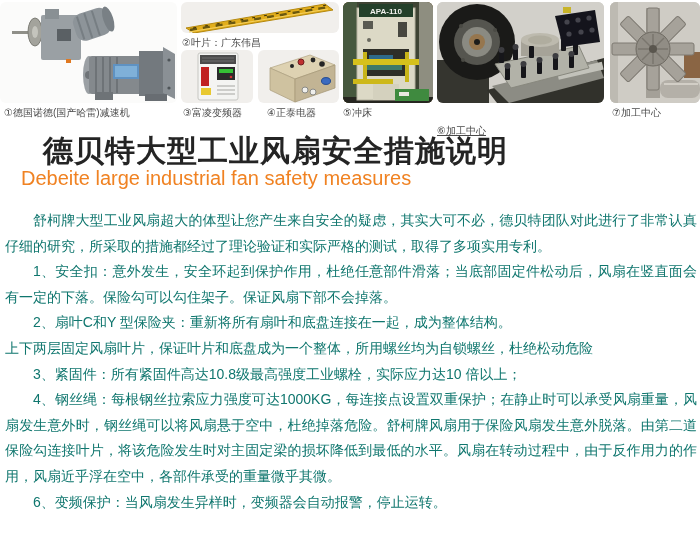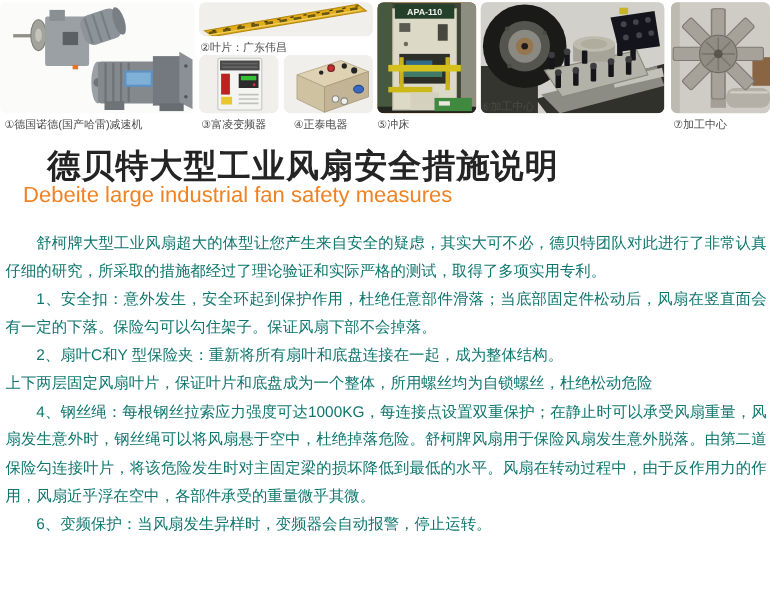--- a/index.html
+++ b/index.html
@@ -188,21 +188,21 @@
       <g fill="#44444c">
         <circle cx="130" cy="20" r="2.6"></circle>
           <circle cx="141" cy="18" r="2.6"></circle>
           <circle cx="152" cy="16" r="2.6"></circle>
         <circle cx="132" cy="32" r="2.6"></circle>
           <circle cx="144" cy="30" r="2.6"></circle>
           <circle cx="155" cy="28" r="2.6"></circle>
       </g>
     </svg>
   </div>
-  <div class="cap" style="left:437px;top:90px;">⑥加工中心</div>
+  <div class="cap" style="left:437px;top:124px;text-decoration:underline;">⑥加工中心</div>
 
   <div class="photo" style="left:610px;top:2px;width:90px;height:101px;background:#d2d0ca;">
     <svg width="90" height="101" viewBox="0 0 90 101">
       <rect x="0" y="0" width="90" height="101" fill="#cfccc5"></rect>
       <rect x="0" y="0" width="8" height="101" fill="#bdbab2"></rect>
       <rect x="74" y="50" width="16" height="26" fill="#8a6544"></rect>
       <rect x="50" y="78" width="40" height="18" rx="8" fill="#b4b0a8"></rect>
       <line x1="54" y1="82" x2="88" y2="82" stroke="#d2cec6" stroke-width="2"></line>
       <rect x="36" y="6" width="14" height="90" fill="#6e6a62" opacity="0.45"></rect>
 
@@ -231,17 +231,18 @@
   <div class="cap" style="left:612px;top:106px;">⑦加工中心</div>
 
   <div class="title">德贝特大型工业风扇安全措施说明</div>
   <div class="subtitle">Debeite large industrial fan safety measures</div>
 
   <div class="article">
     <p>舒柯牌大型工业风扇超大的体型让您产生来自安全的疑虑，其实大可不必，德贝特团队对此进行了非常认真仔细的研究，所采取的措施都经过了理论验证和实际严格的测试，取得了多项实用专利。</p>
     <p>1、安全扣：意外发生，安全环起到保护作用，杜绝任意部件滑落；当底部固定件松动后，风扇在竖直面会有一定的下落。保险勾可以勾住架子。保证风扇下部不会掉落。</p>
     <p>2、扇叶C和Y 型保险夹：重新将所有扇叶和底盘连接在一起，成为整体结构。</p>
     <p class="noindent">上下两层固定风扇叶片，保证叶片和底盘成为一个整体，所用螺丝均为自锁螺丝，杜绝松动危险</p>
+    <p>3、紧固件：所有紧固件高达10.8级最高强度工业螺栓，实际应力达10 倍以上；</p>
     <p>4、钢丝绳：每根钢丝拉索应力强度可达1000KG，每连接点设置双重保护；在静止时可以承受风扇重量，风扇发生意外时，钢丝绳可以将风扇悬于空中，杜绝掉落危险。舒柯牌风扇用于保险风扇发生意外脱落。由第二道保险勾连接叶片，将该危险发生时对主固定梁的损坏降低到最低的水平。风扇在转动过程中，由于反作用力的作用，风扇近乎浮在空中，各部件承受的重量微乎其微。</p>
     <p>6、变频保护：当风扇发生异样时，变频器会自动报警，停止运转。</p>
   </div>
 
 </div>
 
 </body></html>

